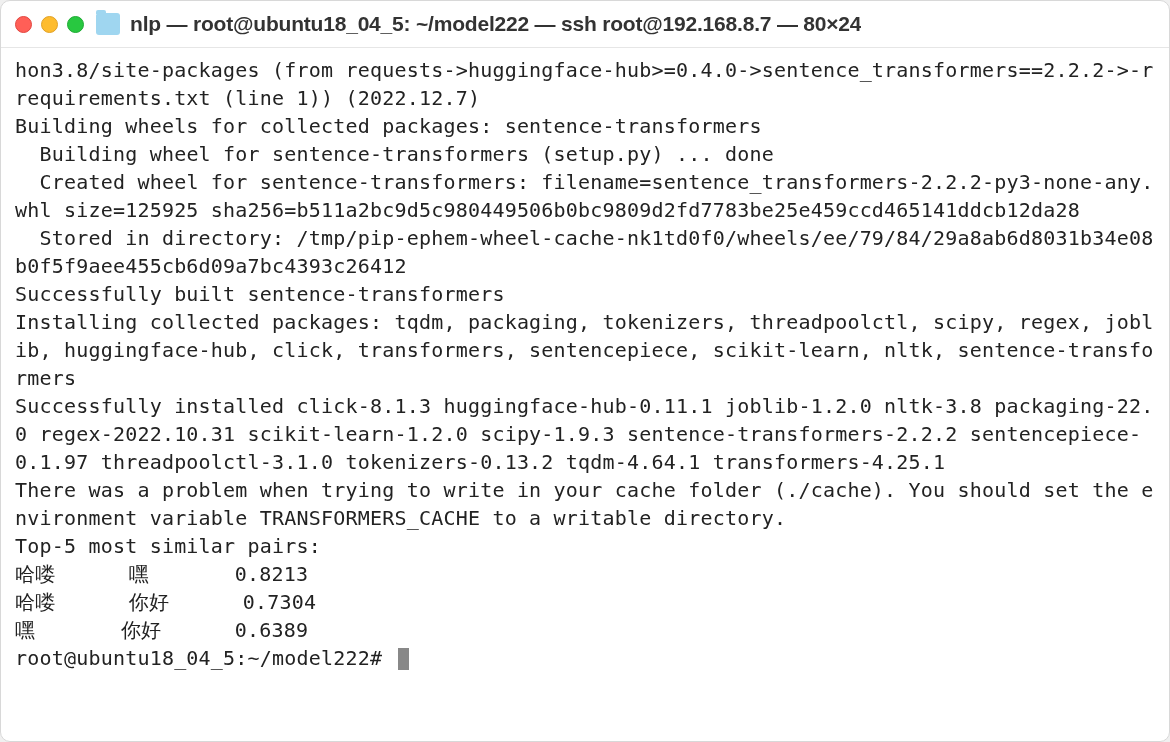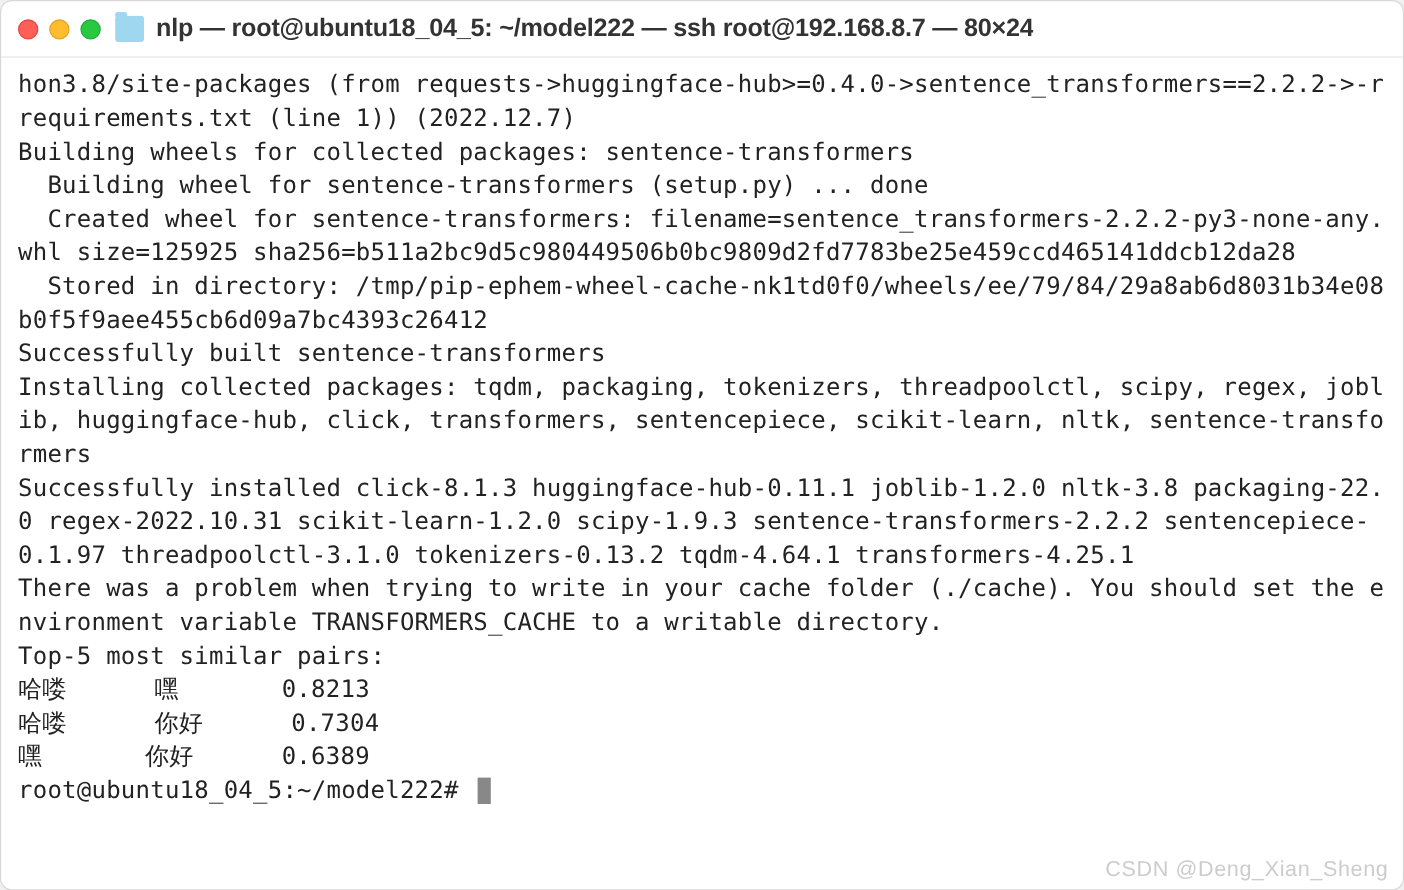--- a/index.html
+++ b/index.html
@@ -83,14 +83,13 @@
 <span>Successfully built sentence-transformers</span>
 <span>Installing collected packages: tqdm, packaging, tokenizers, threadpoolctl, scipy, regex, joblib, huggingface-hub, click, transformers, sentencepiece, scikit-learn, nltk, sentence-transformers</span>
 <span>Successfully installed click-8.1.3 huggingface-hub-0.11.1 joblib-1.2.0 nltk-3.8 packaging-22.0 regex-2022.10.31 scikit-learn-1.2.0 scipy-1.9.3 sentence-transformers-2.2.2 sentencepiece-0.1.97 threadpoolctl-3.1.0 tokenizers-0.13.2 tqdm-4.64.1 transformers-4.25.1</span>
 <span>There was a problem when trying to write in your cache folder (./cache). You should set the environment variable TRANSFORMERS_CACHE to a writable directory.</span>
 <span>Top-5 most similar pairs:</span>
 <span>哈喽      嘿       0.8213</span>
 <span>哈喽      你好      0.7304</span>
 <span>嘿       你好      0.6389</span>
 <span>root@ubuntu18_04_5:~/model222# </span><span class="cursor"></span></div>
 
-  <div class="watermark">CSDN @Deng_Xian_Sheng</div>
 </div>
 
 </body></html>

